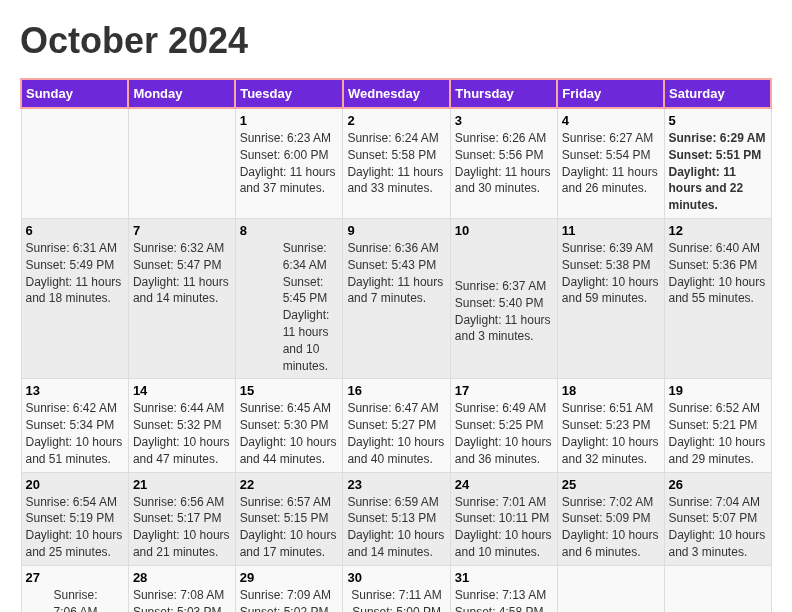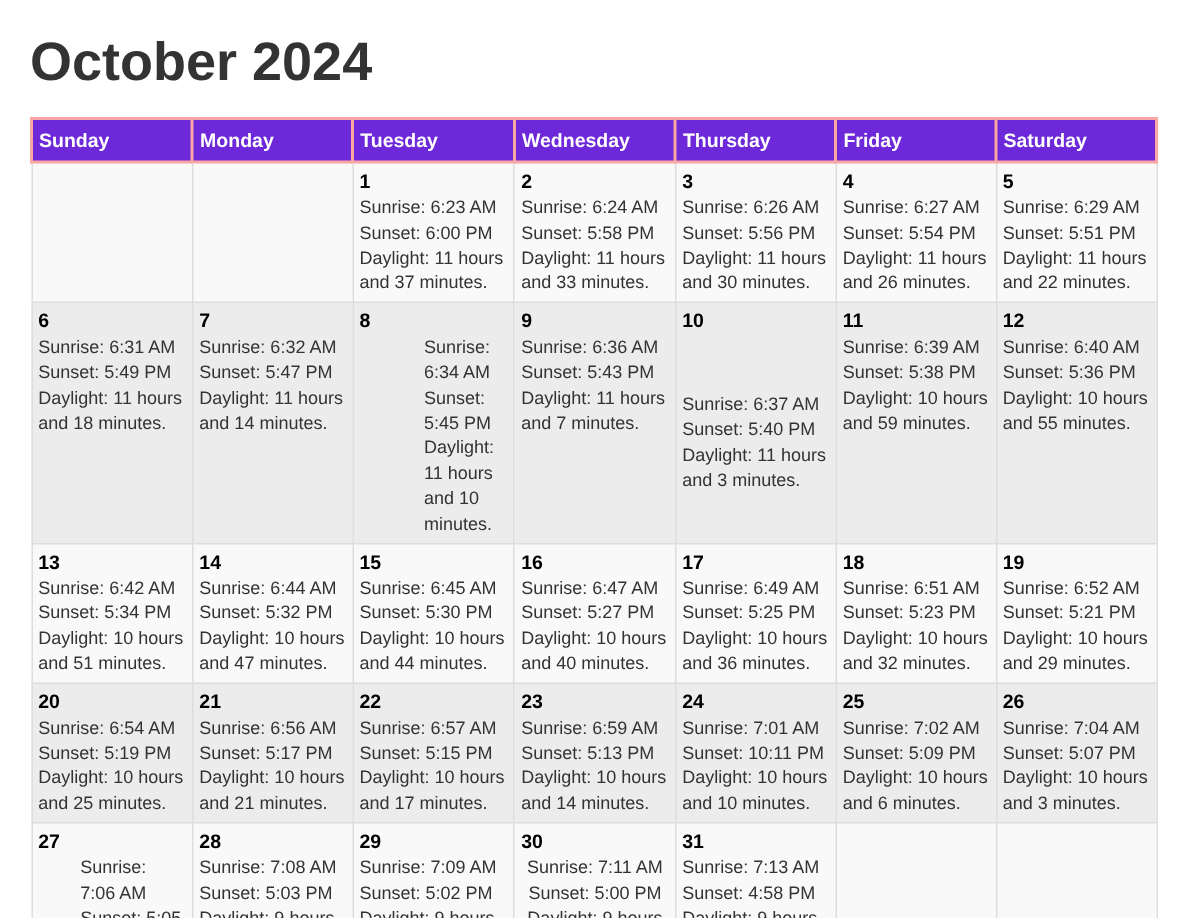--- a/index.html
+++ b/index.html
@@ -132,21 +132,21 @@
 Daylight: 11 hours and 30 minutes.</div>
         </td>
         <td>
           <span class="day-number">4</span>
           <div class="day-info" style="white-space: pre-line;">Sunrise: 6:27 AM
 Sunset: 5:54 PM
 Daylight: 11 hours and 26 minutes.</div>
         </td>
         <td>
           <span class="day-number">5</span>
-          <div class="day-info" style="white-space: pre-line;">Sunrise: 6:29 AM
+          <div class="day-info" style="white-space: pre-line; font-weight: bold;">Sunrise: 6:29 AM
 Sunset: 5:51 PM
 Daylight: 11 hours and 22 minutes.</div>
         </td>
       </tr>
       <tr>
         <td>
           <span class="day-number">6</span>
           <div class="day-info" style="white-space: pre-line;">Sunrise: 6:31 AM
 Sunset: 5:49 PM
 Daylight: 11 hours and 18 minutes.</div>

